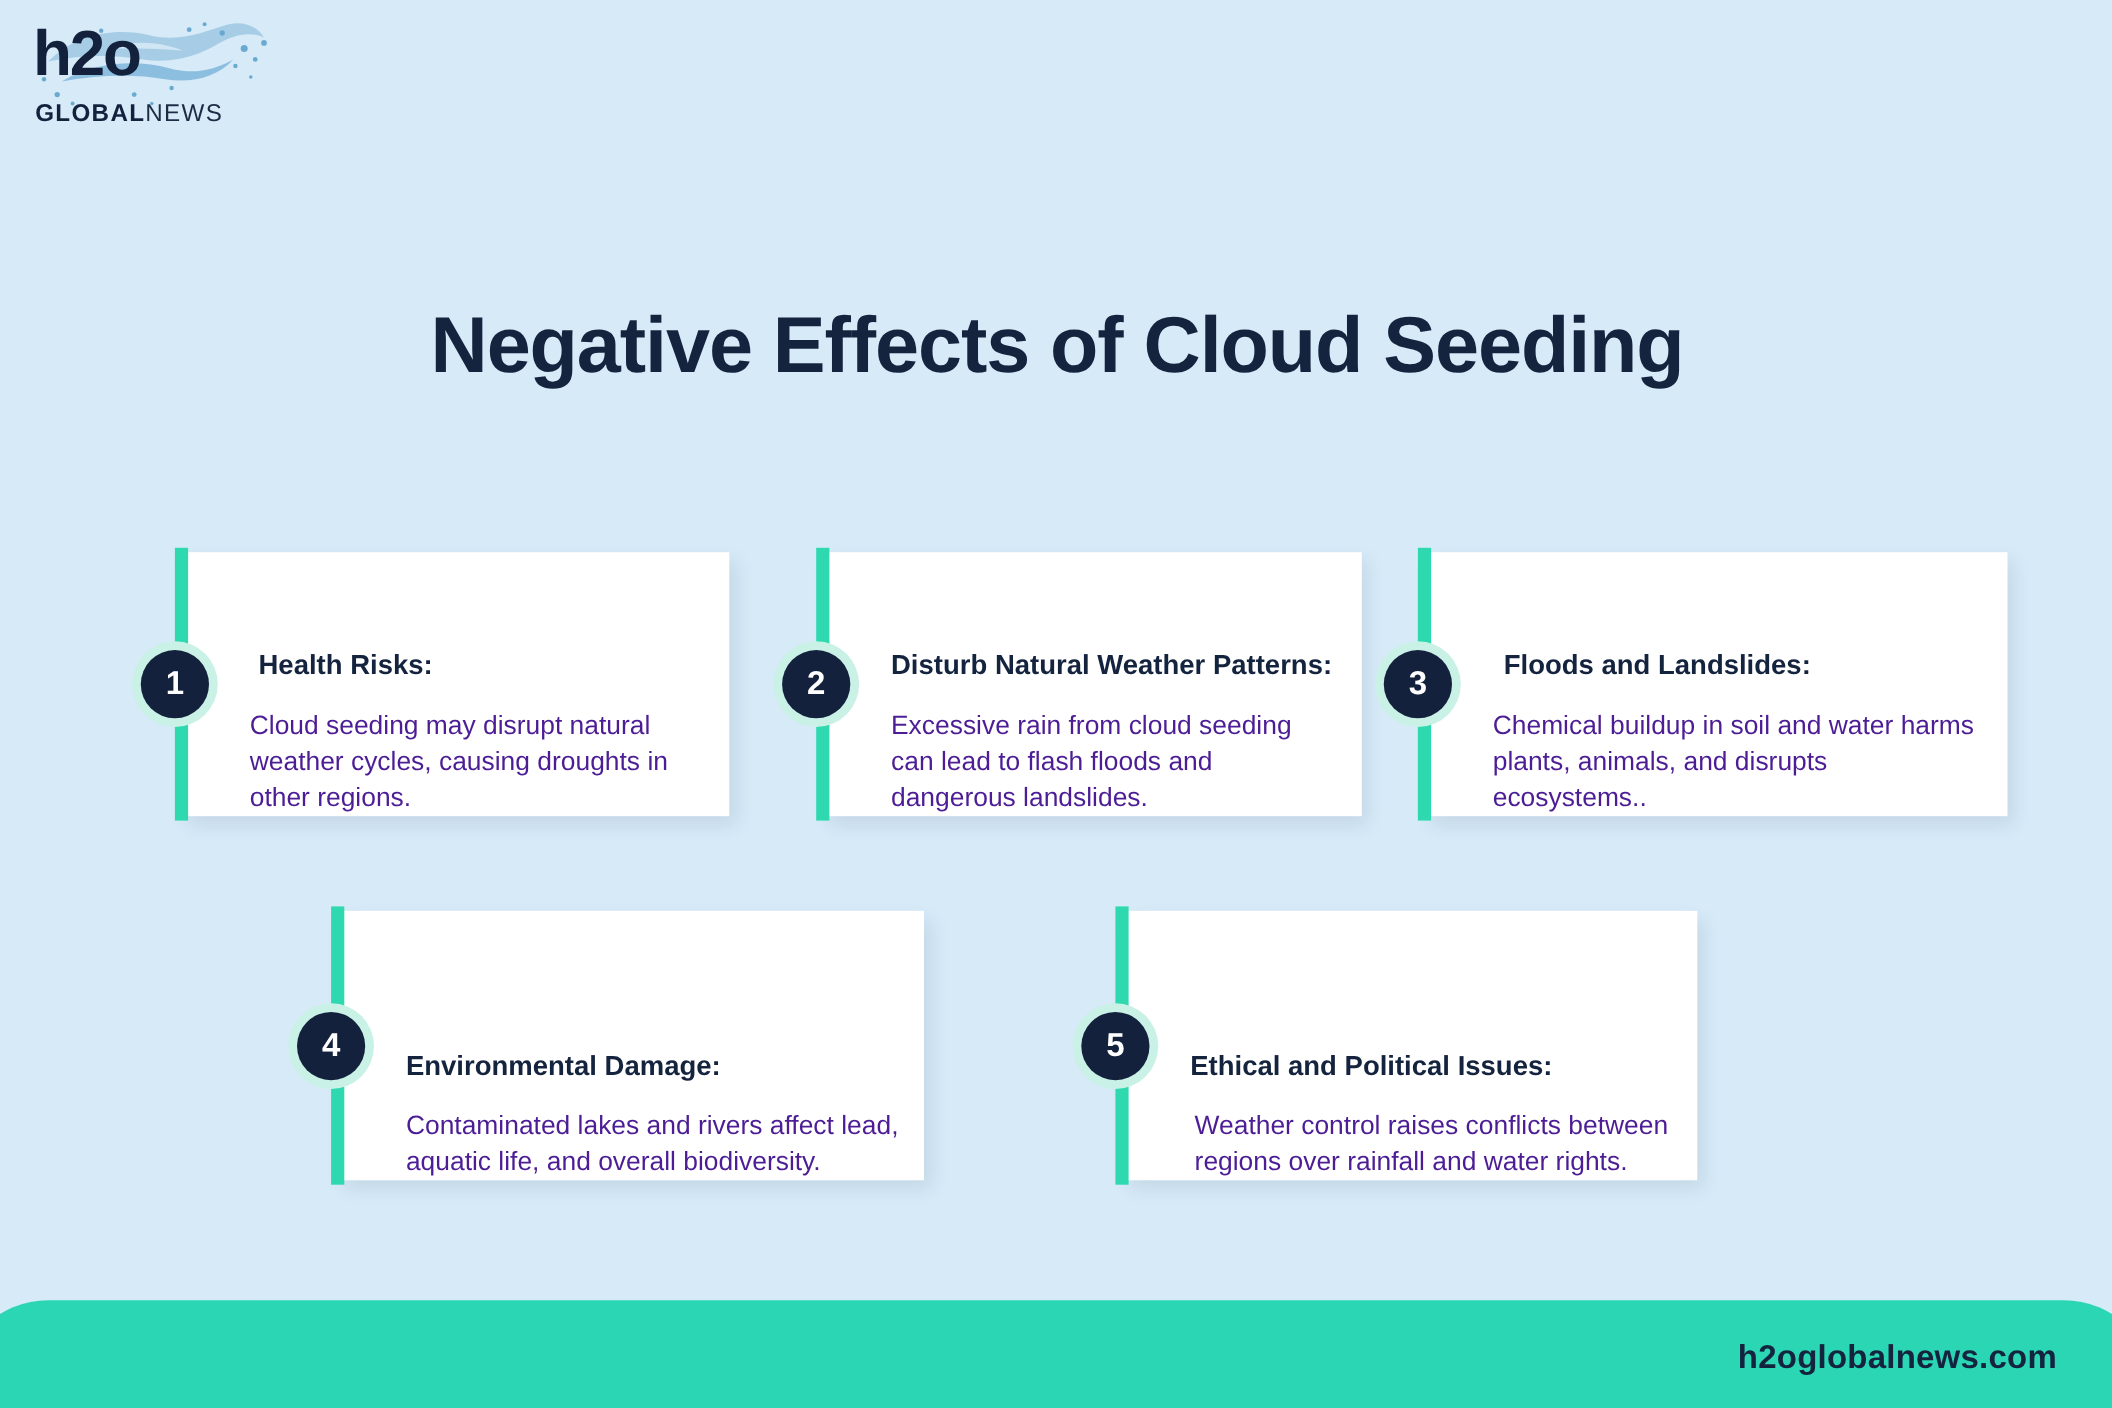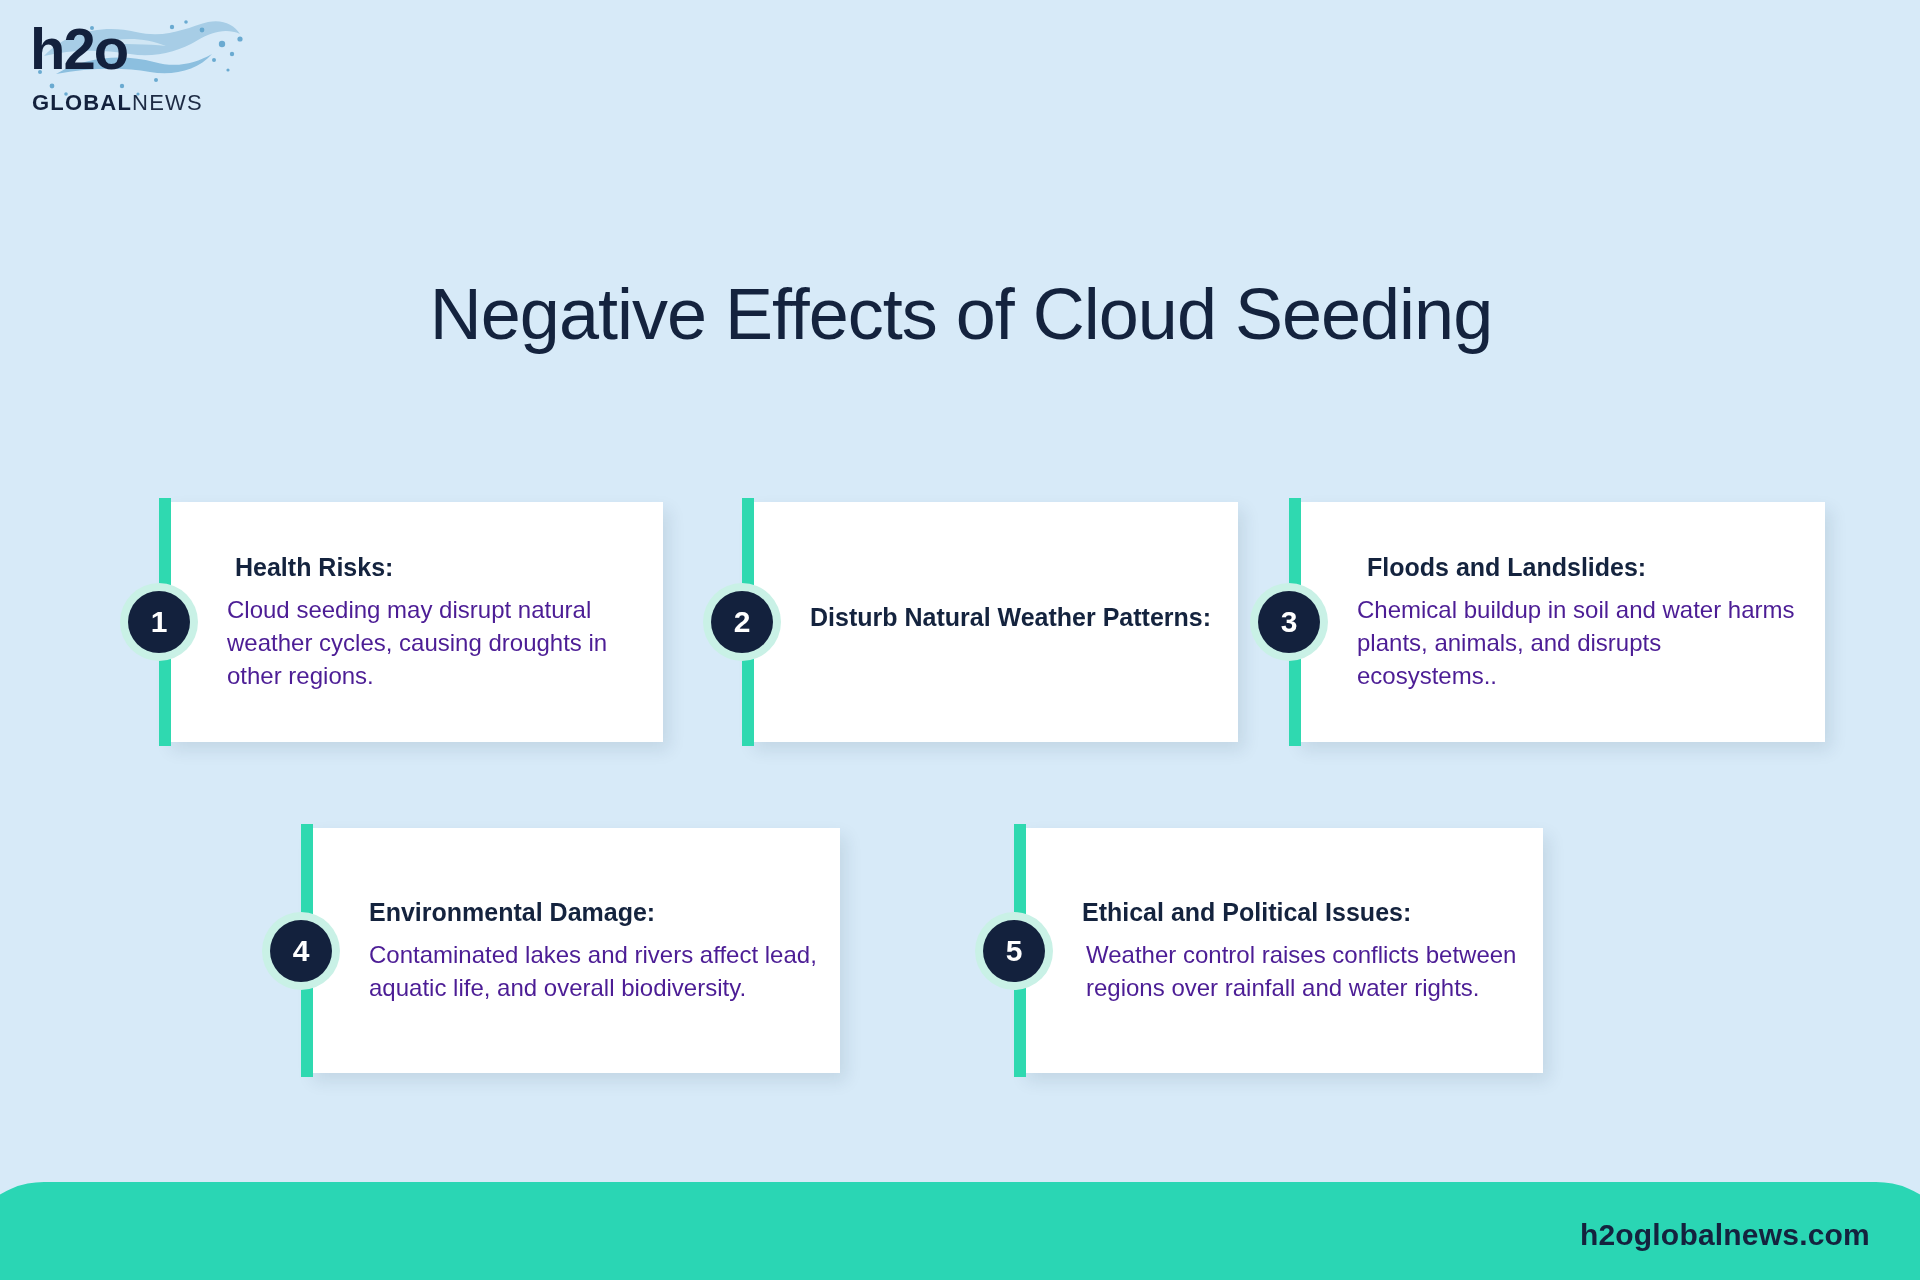--- a/index.html
+++ b/index.html
@@ -55,21 +55,21 @@
   }
 
   
   .page-title {
     position: absolute;
     left: 2px;
     right: 0;
     top: 228px;
     text-align: center;
     font-size: 72px;
-    font-weight: 400;
+    font-weight: 700;
     color: #14233e;
     letter-spacing: -1px;
     line-height: 1.08;
   }
 
   
   .card {
     position: absolute;
     background: #ffffff;
     box-shadow: 6px 8px 16px rgba(20, 45, 70, 0.10);
@@ -109,21 +109,22 @@
     line-height: 1;
   }
   .card-body {
     position: absolute;
     left: 62px;
     right: 22px;
     top: 0;
     bottom: 0;
     display: flex;
     flex-direction: column;
-    justify-content: center;
+    justify-content: flex-end;
+    gap: 12px;
   }
   .card-title {
     font-size: 25px;
     font-weight: 700;
     color: #14233e;
     line-height: 1.22;
     margin: 0 0 10px 0;
     white-space: pre-line;
   }
   .card-text {
@@ -215,20 +216,21 @@
   </div>
 </div>
 
 <div class="card" id="card-2">
   <div class="card-bar"></div>
   <div class="badge-ring" style="left:-45px; top:81px;">
     <div class="badge">2</div>
   </div>
   <div class="card-body">
     <div class="card-title">Disturb Natural Weather Patterns:</div>
+    <p class="card-text">Excessive rain from cloud seeding can lead to flash floods and dangerous landslides.</p>
   </div>
 </div>
 
 <div class="card" id="card-3">
   <div class="card-bar"></div>
   <div class="badge-ring" style="left:-45px; top:81px;">
     <div class="badge">3</div>
   </div>
   <div class="card-body">
     <div class="card-title">Floods and Landslides:</div>

